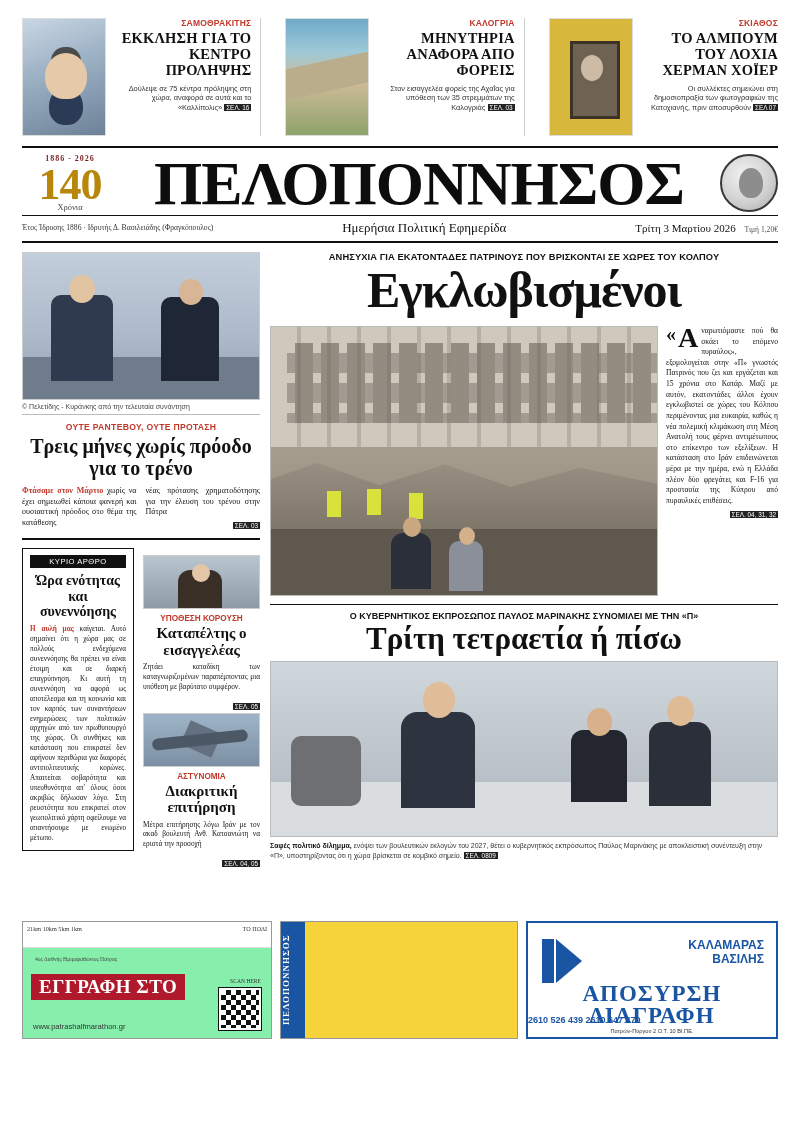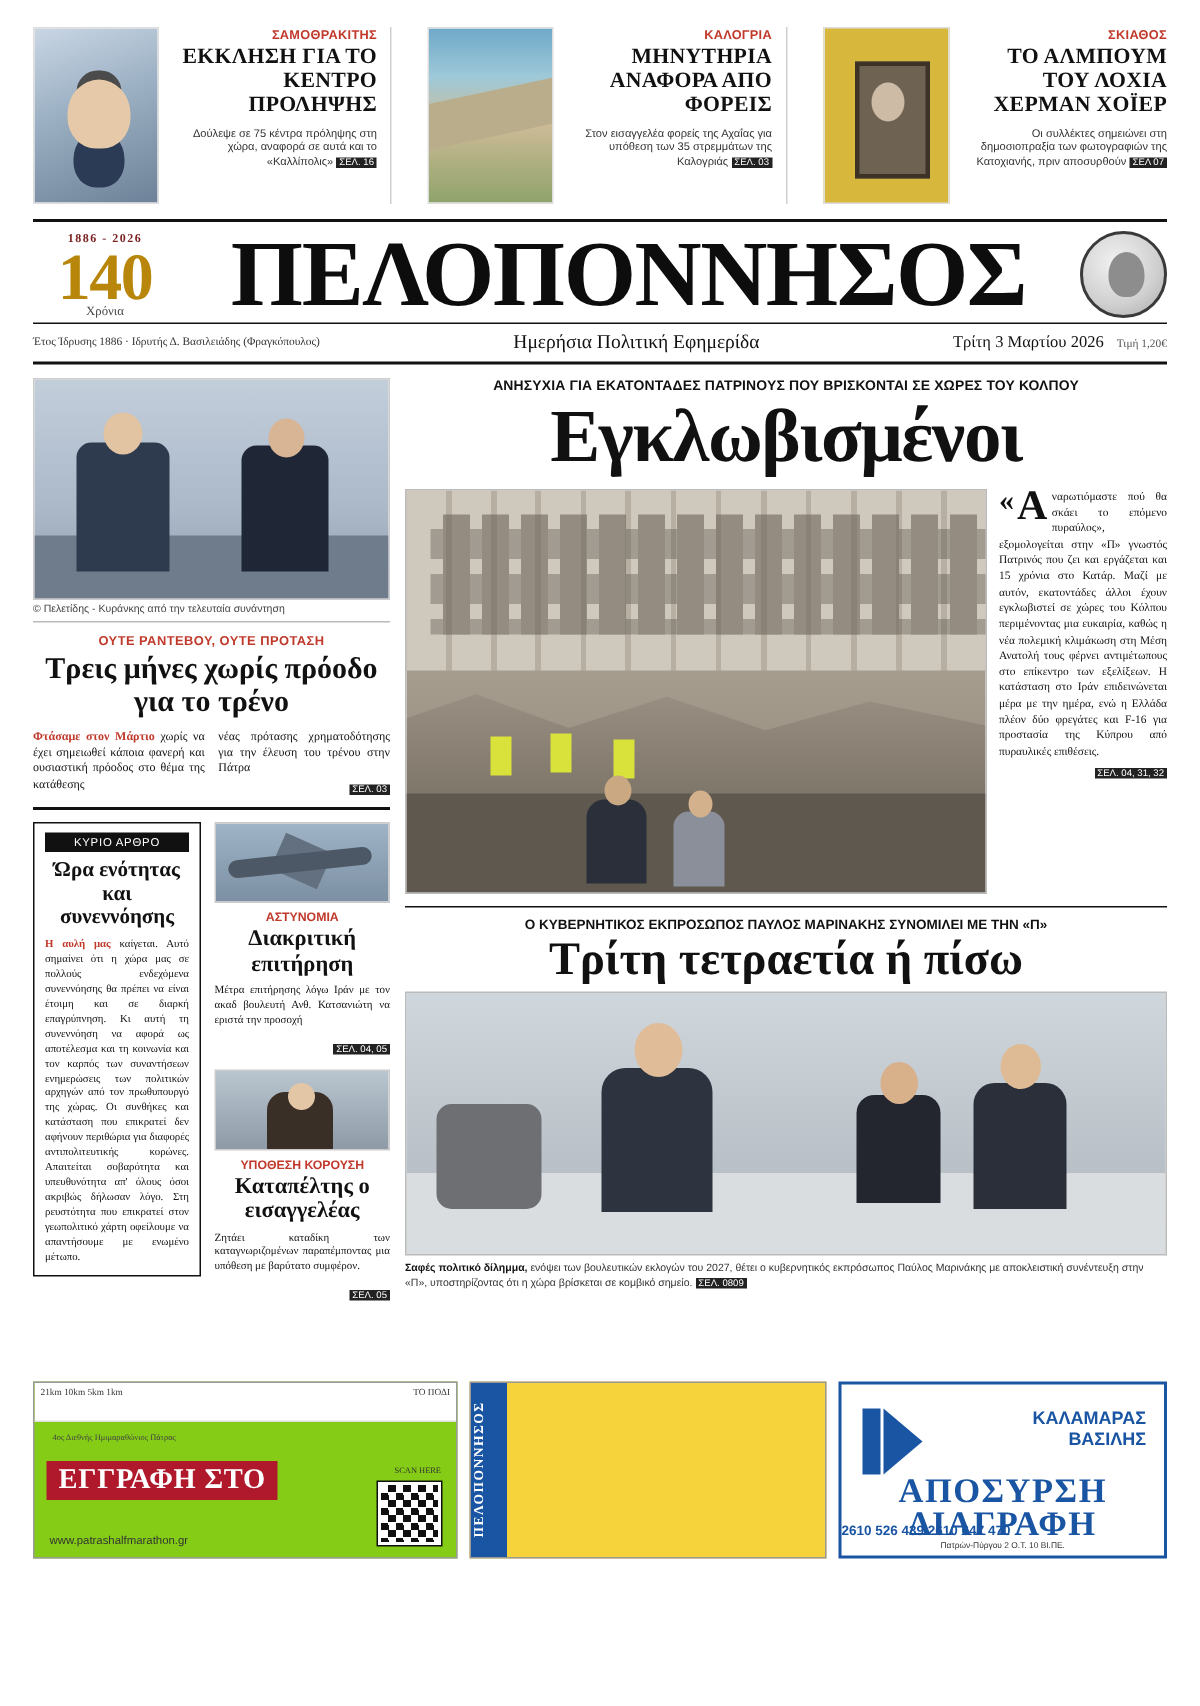--- a/index.html
+++ b/index.html
@@ -128,21 +128,21 @@
   .r-photo2 .mB { position:absolute; left:300px; bottom:34px; width:56px; height:72px; background:#23262f; border-radius:12px 12px 0 0; }
   .r-photo2 .mBh { position:absolute; left:316px; bottom:100px; width:25px; height:28px; border-radius:50%; background:#d8b08a; }
   .r-photo2 .mC { position:absolute; left:378px; bottom:30px; width:62px; height:84px; background:#2a2f3a; border-radius:14px 14px 0 0; }
   .r-photo2 .mCh { position:absolute; left:396px; bottom:110px; width:27px; height:30px; border-radius:50%; background:#dfbb95; }
   .cap2 { font-size:7px; line-height:1.35; color:#333; margin-top:4px; font-family:"Liberation Sans", sans-serif; }
   .cap2 b { color:#111; }
 
   
   .ads { display:flex; gap:8px; margin-top:9px; height:118px; }
   .ad { border:1px solid #999; position:relative; overflow:hidden; }
-  .ad1 { width:283px; background:#84cc16; }
+  .ad1 { width:250px; background:#86efac; }
   .ad1 .top { background:#fff; height:26px; border-bottom:1px solid #ddd; font-size:6.2px; color:#333; padding:3px 4px; display:flex; justify-content:space-between; align-items:flex-start; }
   .ad1 .big { position:absolute; left:8px; top:52px; background:#b0182b; color:#fff; font-size:19px; font-weight:bold; padding:2px 8px; letter-spacing:.5px; }
   .ad1 .url { position:absolute; left:10px; bottom:7px; font-size:7.6px; color:#333; font-family:"Liberation Sans", sans-serif; }
   .ad1 .qr { position:absolute; right:10px; bottom:8px; width:42px; height:42px;
     background:repeating-conic-gradient(#111 0 25%, #fff 0 50%) 0 0/10px 10px; border:2px solid #fff; outline:1px solid #111; }
   .ad1 .scan { position:absolute; right:10px; bottom:54px; font-size:5.6px; color:#333; }
   .ad1 .dist { position:absolute; left:12px; top:34px; font-size:5.6px; color:#444; }
 
   .ad2 { width:238px; background:#f6d33a; display:flex; }
   .ad2 .side { width:24px; background:#1a55a3; color:#fff; writing-mode:vertical-rl; transform:rotate(180deg); font-size:9px; font-weight:bold; text-align:center; padding:6px 0; letter-spacing:1px; }
@@ -244,33 +244,33 @@
       <div class="left-bottom">
         <div class="lb-col">
           <div style="border:1px solid #111; padding:6px 7px;">
             <div class="ed-tag">ΚΥΡΙΟ ΑΡΘΡΟ</div>
             <div class="ed-head">Ώρα ενότητας και συνεννόησης</div>
             <div class="ed-body"><b>Η αυλή μας</b> <span>καίγεται. Αυτό σημαίνει ότι η χώρα μας σε πολλούς ενδεχόμενα συνεννόησης θα πρέπει να είναι έτοιμη και σε διαρκή επαγρύπνηση. Κι αυτή τη συνεννόηση να αφορά ως αποτέλεσμα και τη κοινωνία και τον καρπός των συναντήσεων ενημερώσεις των πολιτικών αρχηγών από τον πρωθυπουργό της χώρας. Οι συνθήκες και κατάσταση που επικρατεί δεν αφήνουν περιθώρια για διαφορές αντιπολιτευτικής κορώνες. Απαιτείται σοβαρότητα και υπευθυνότητα απ' όλους όσοι ακριβώς δήλωσαν λόγο. Στη ρευστότητα που επικρατεί στον γεωπολιτικό χάρτη οφείλουμε να απαντήσουμε με ενωμένο μέτωπο.</span></div>
           </div>
         </div>
 
         <div class="lb-col2">
+          <div style="margin-top:7px;">
+            <div class="small-img img-meet"></div>
+            <div class="lb-kicker">ΥΠΟΘΕΣΗ ΚΟΡΟΥΣΗ</div>
+            <div class="lb-head">Καταπέλτης ο εισαγγελέας</div>
+            <div class="lb-body">Ζητάει καταδίκη των καταγνωριζομένων παραπέμποντας μια υπόθεση με βαρύτατο συμφέρον.</div>
+            <div class="right-ref"><span class="ref-tag">ΣΕΛ. 05</span></div>
+          </div>
           <div>
             <div class="small-img img-jet"></div>
             <div class="lb-kicker">ΑΣΤΥΝΟΜΙΑ</div>
             <div class="lb-head">Διακριτική επιτήρηση</div>
             <div class="lb-body">Μέτρα επιτήρησης λόγω Ιράν με τον ακαδ βουλευτή Ανθ. Κατσανιώτη να εριστά την προσοχή</div>
             <div class="right-ref"><span class="ref-tag">ΣΕΛ. 04, 05</span></div>
-          </div>
-          <div style="margin-top:7px;">
-            <div class="small-img img-meet"></div>
-            <div class="lb-kicker">ΥΠΟΘΕΣΗ ΚΟΡΟΥΣΗ</div>
-            <div class="lb-head">Καταπέλτης ο εισαγγελέας</div>
-            <div class="lb-body">Ζητάει καταδίκη των καταγνωριζομένων παραπέμποντας μια υπόθεση με βαρύτατο συμφέρον.</div>
-            <div class="right-ref"><span class="ref-tag">ΣΕΛ. 05</span></div>
           </div>
         </div>
       </div>
     </div>
 
     <div class="col-right">
       <div class="r-kicker">ΑΝΗΣΥΧΙΑ ΓΙΑ ΕΚΑΤΟΝΤΑΔΕΣ ΠΑΤΡΙΝΟΥΣ ΠΟΥ ΒΡΙΣΚΟΝΤΑΙ ΣΕ ΧΩΡΕΣ ΤΟΥ ΚΟΛΠΟΥ</div>
       <div class="r-title">Εγκλωβισμένοι</div>
 
       <div class="r-mid">

